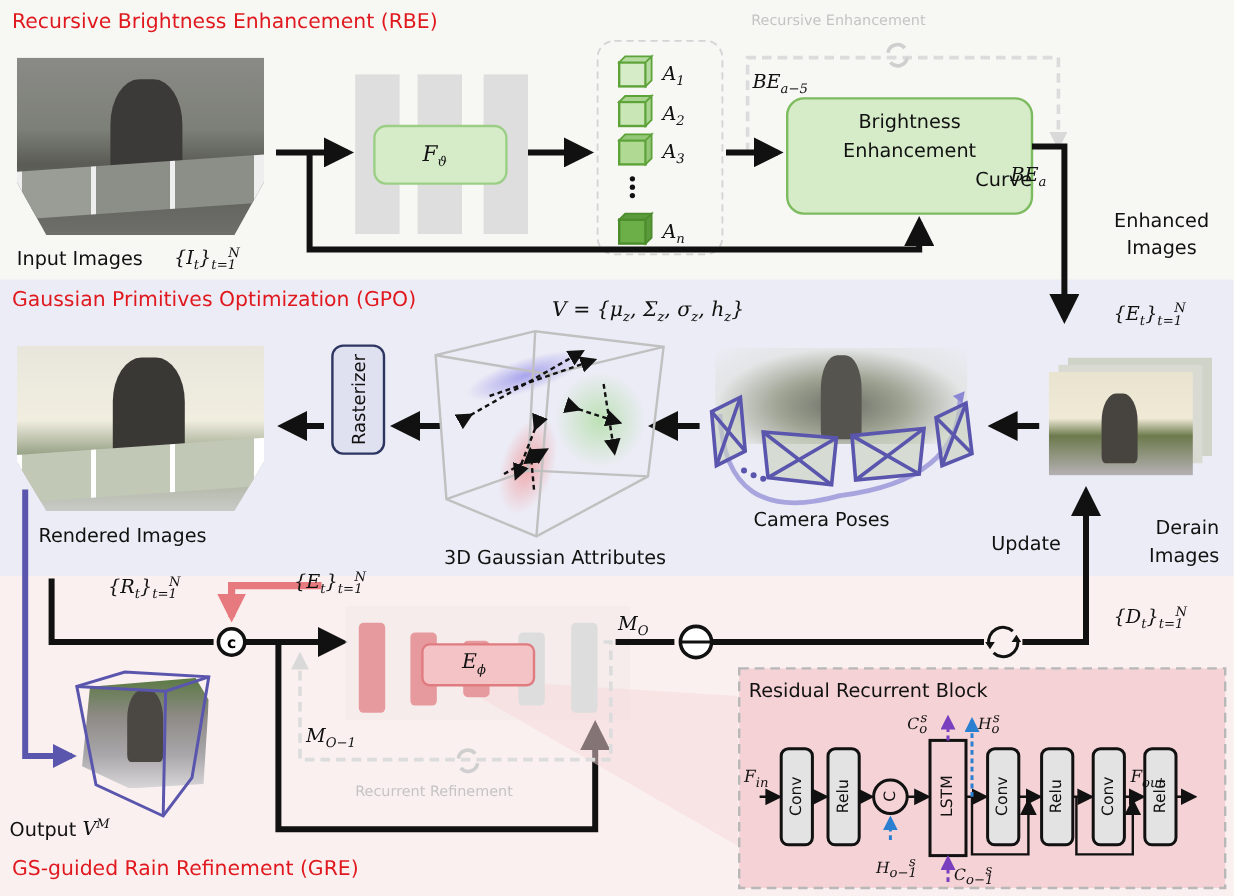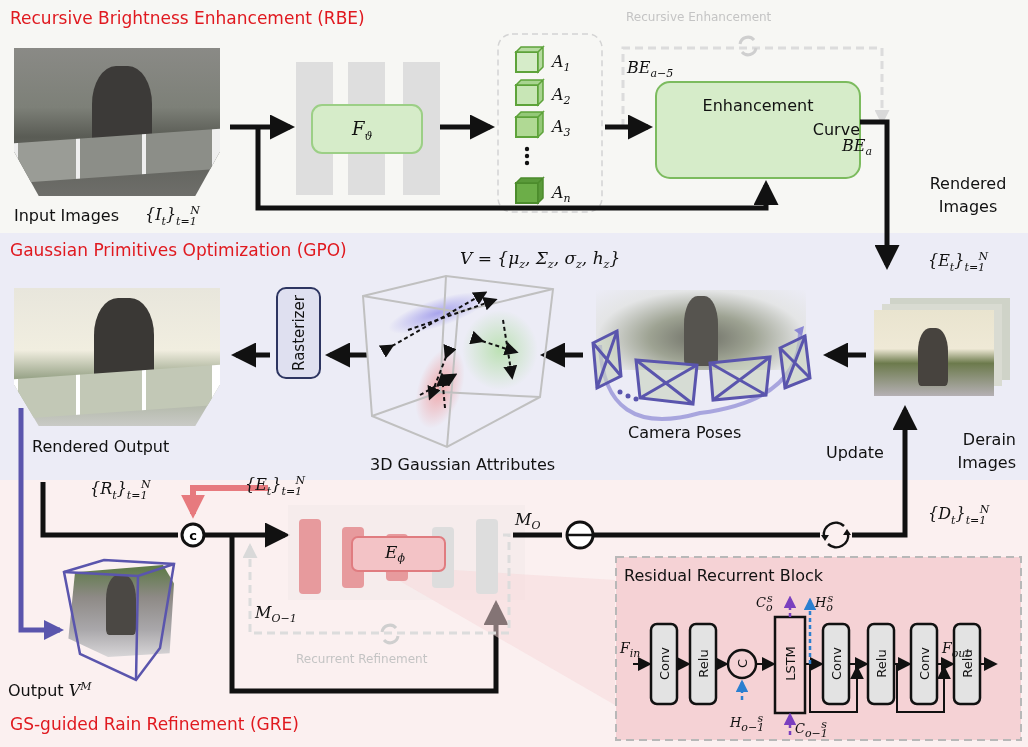--- a/index.html
+++ b/index.html
@@ -255,35 +255,36 @@
 <div class="math" style="left:552px;top:52px;">A<sub>1</sub></div>
 <div class="math" style="left:552px;top:85px;">A<sub>2</sub></div>
 <div class="math" style="left:552px;top:117px;">A<sub>3</sub></div>
 <div class="math" style="left:552px;top:183px;">A<sub>n</sub></div>
 
 <div class="ghost" style="left:626px;top:10px;">Recursive Enhancement</div>
 <div class="math" style="left:627px;top:58px;">BE<sub>a−5</sub></div>
 <div class="math" style="left:842px;top:136px;">BE<sub>a</sub></div>
 
 <div class="box-text" style="left:656px;top:92px;width:204px;">
+  <div>Brightness</div>
   <div style="margin-top:4px;">Enhancement</div>
   <div style="margin-top:4px;text-align:right;">Curve</div>
 </div>
 
 <div class="label" style="left:915px;top:174px;text-align:center;width:106px;">
-  <div>Rendered</div>
+  <div>Enhanced</div>
   <div style="margin-top:4px;">Images</div>
 </div>
 <div class="math" style="left:928px;top:250px;">{E<sub>t</sub>}<sub>t=1</sub><sup style="margin-left:-0.6em">N</sup></div>
 
 <div class="math" style="left:460px;top:248px;font-size:17px;">V = {μ<sub>z</sub>, Σ<sub>z</sub>, σ<sub>z</sub>, h<sub>z</sub>}</div>
 <div class="vert" style="left:259px;top:324px;width:80px;font-size:15px;">Rasterizer</div>
 <div class="label" style="left:370px;top:455px;">3D Gaussian Attributes</div>
 <div class="label" style="left:628px;top:423px;">Camera Poses</div>
-<div class="label" style="left:32px;top:437px;">Rendered Output</div>
+<div class="label" style="left:32px;top:437px;">Rendered Images</div>
 <div class="label" style="left:826px;top:443px;">Update</div>
 <div class="label" style="left:920px;top:430px;text-align:right;width:96px;">
   <div>Derain</div>
   <div style="margin-top:4px;">Images</div>
 </div>
 
 <div class="math" style="left:90px;top:478px;">{R<sub>t</sub>}<sub>t=1</sub><sup style="margin-left:-0.6em">N</sup></div>
 <div class="math" style="left:245px;top:474px;">{E<sub>t</sub>}<sub>t=1</sub><sup style="margin-left:-0.6em">N</sup></div>
 <div class="math" style="left:385px;top:542px;font-size:17px;">E<sub>ϕ</sub></div>
 <div class="math" style="left:515px;top:510px;">M<sub>O</sub></div>

